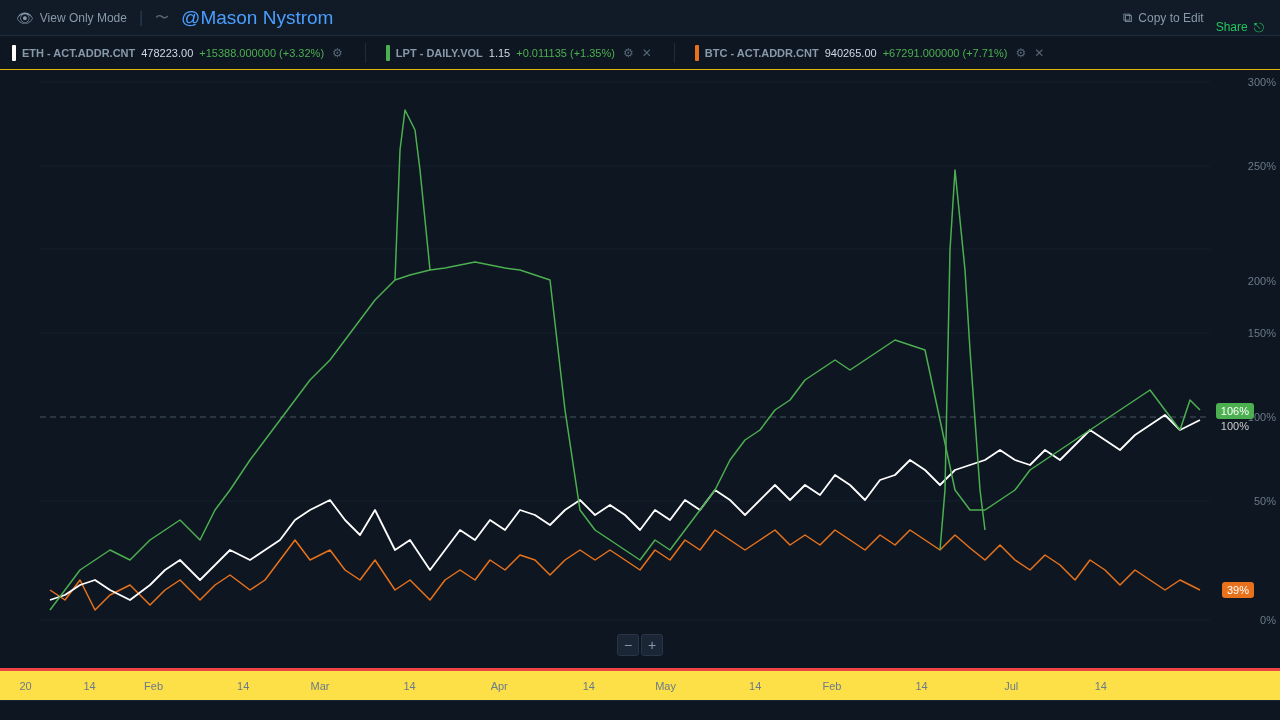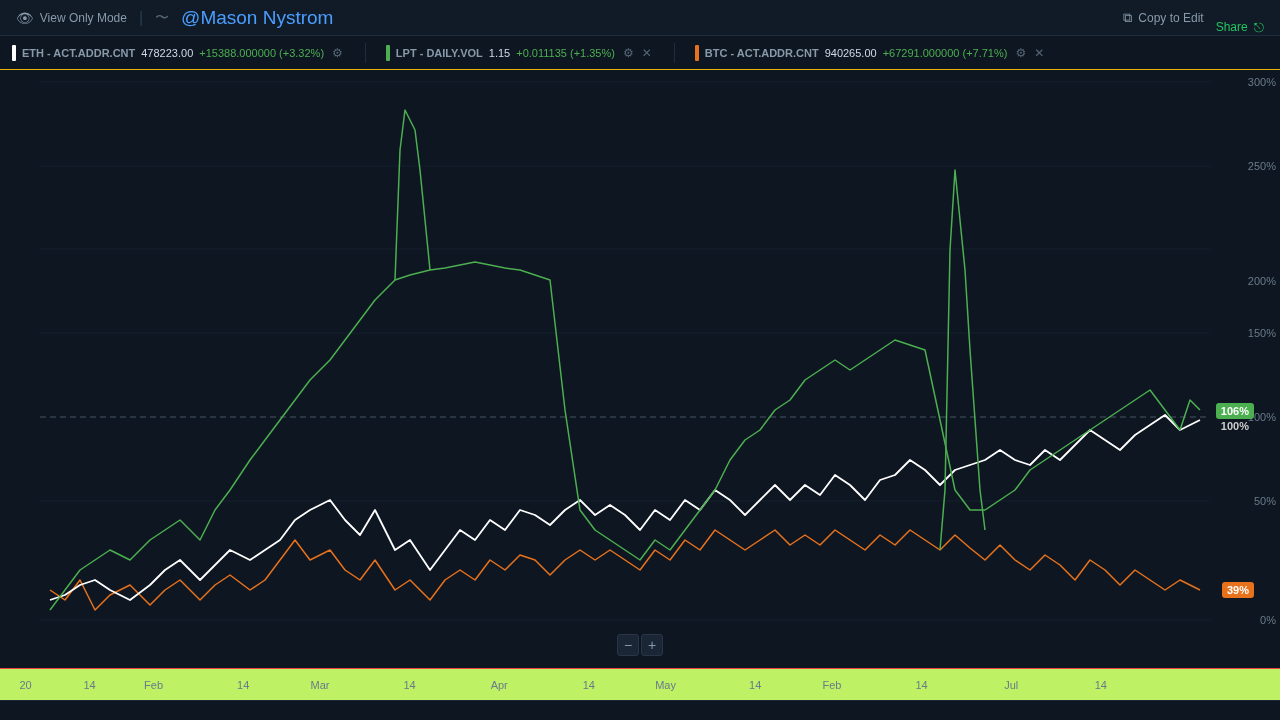--- a/index.html
+++ b/index.html
@@ -142,34 +142,34 @@
       text-align: center;
     }
 
     
     .end-label {
       position: absolute;
       right: 26px;
       padding: 2px 5px;
       border-radius: 3px;
       font-size: 11px;
-      font-weight: 700;
+      font-weight: 400;
       transform: translateY(-50%);
     }
     .end-label-green { background: #4caf50; color: #fff; }
     .end-label-orange { background: #e8721c; color: #fff; }
 
     
     #x-axis {
       height: 32px;
-      background: #bef264;
+      background: #fde047;
       display: flex;
       align-items: center;
       padding: 0;
-      border-top: 1px solid #ef4444;
+      border-top: 3px solid #ef4444;
       position: relative;
     }
     .x-label {
       position: absolute;
       color: #6a7a8a;
       font-size: 11px;
       transform: translateX(-50%);
     }
 
     

